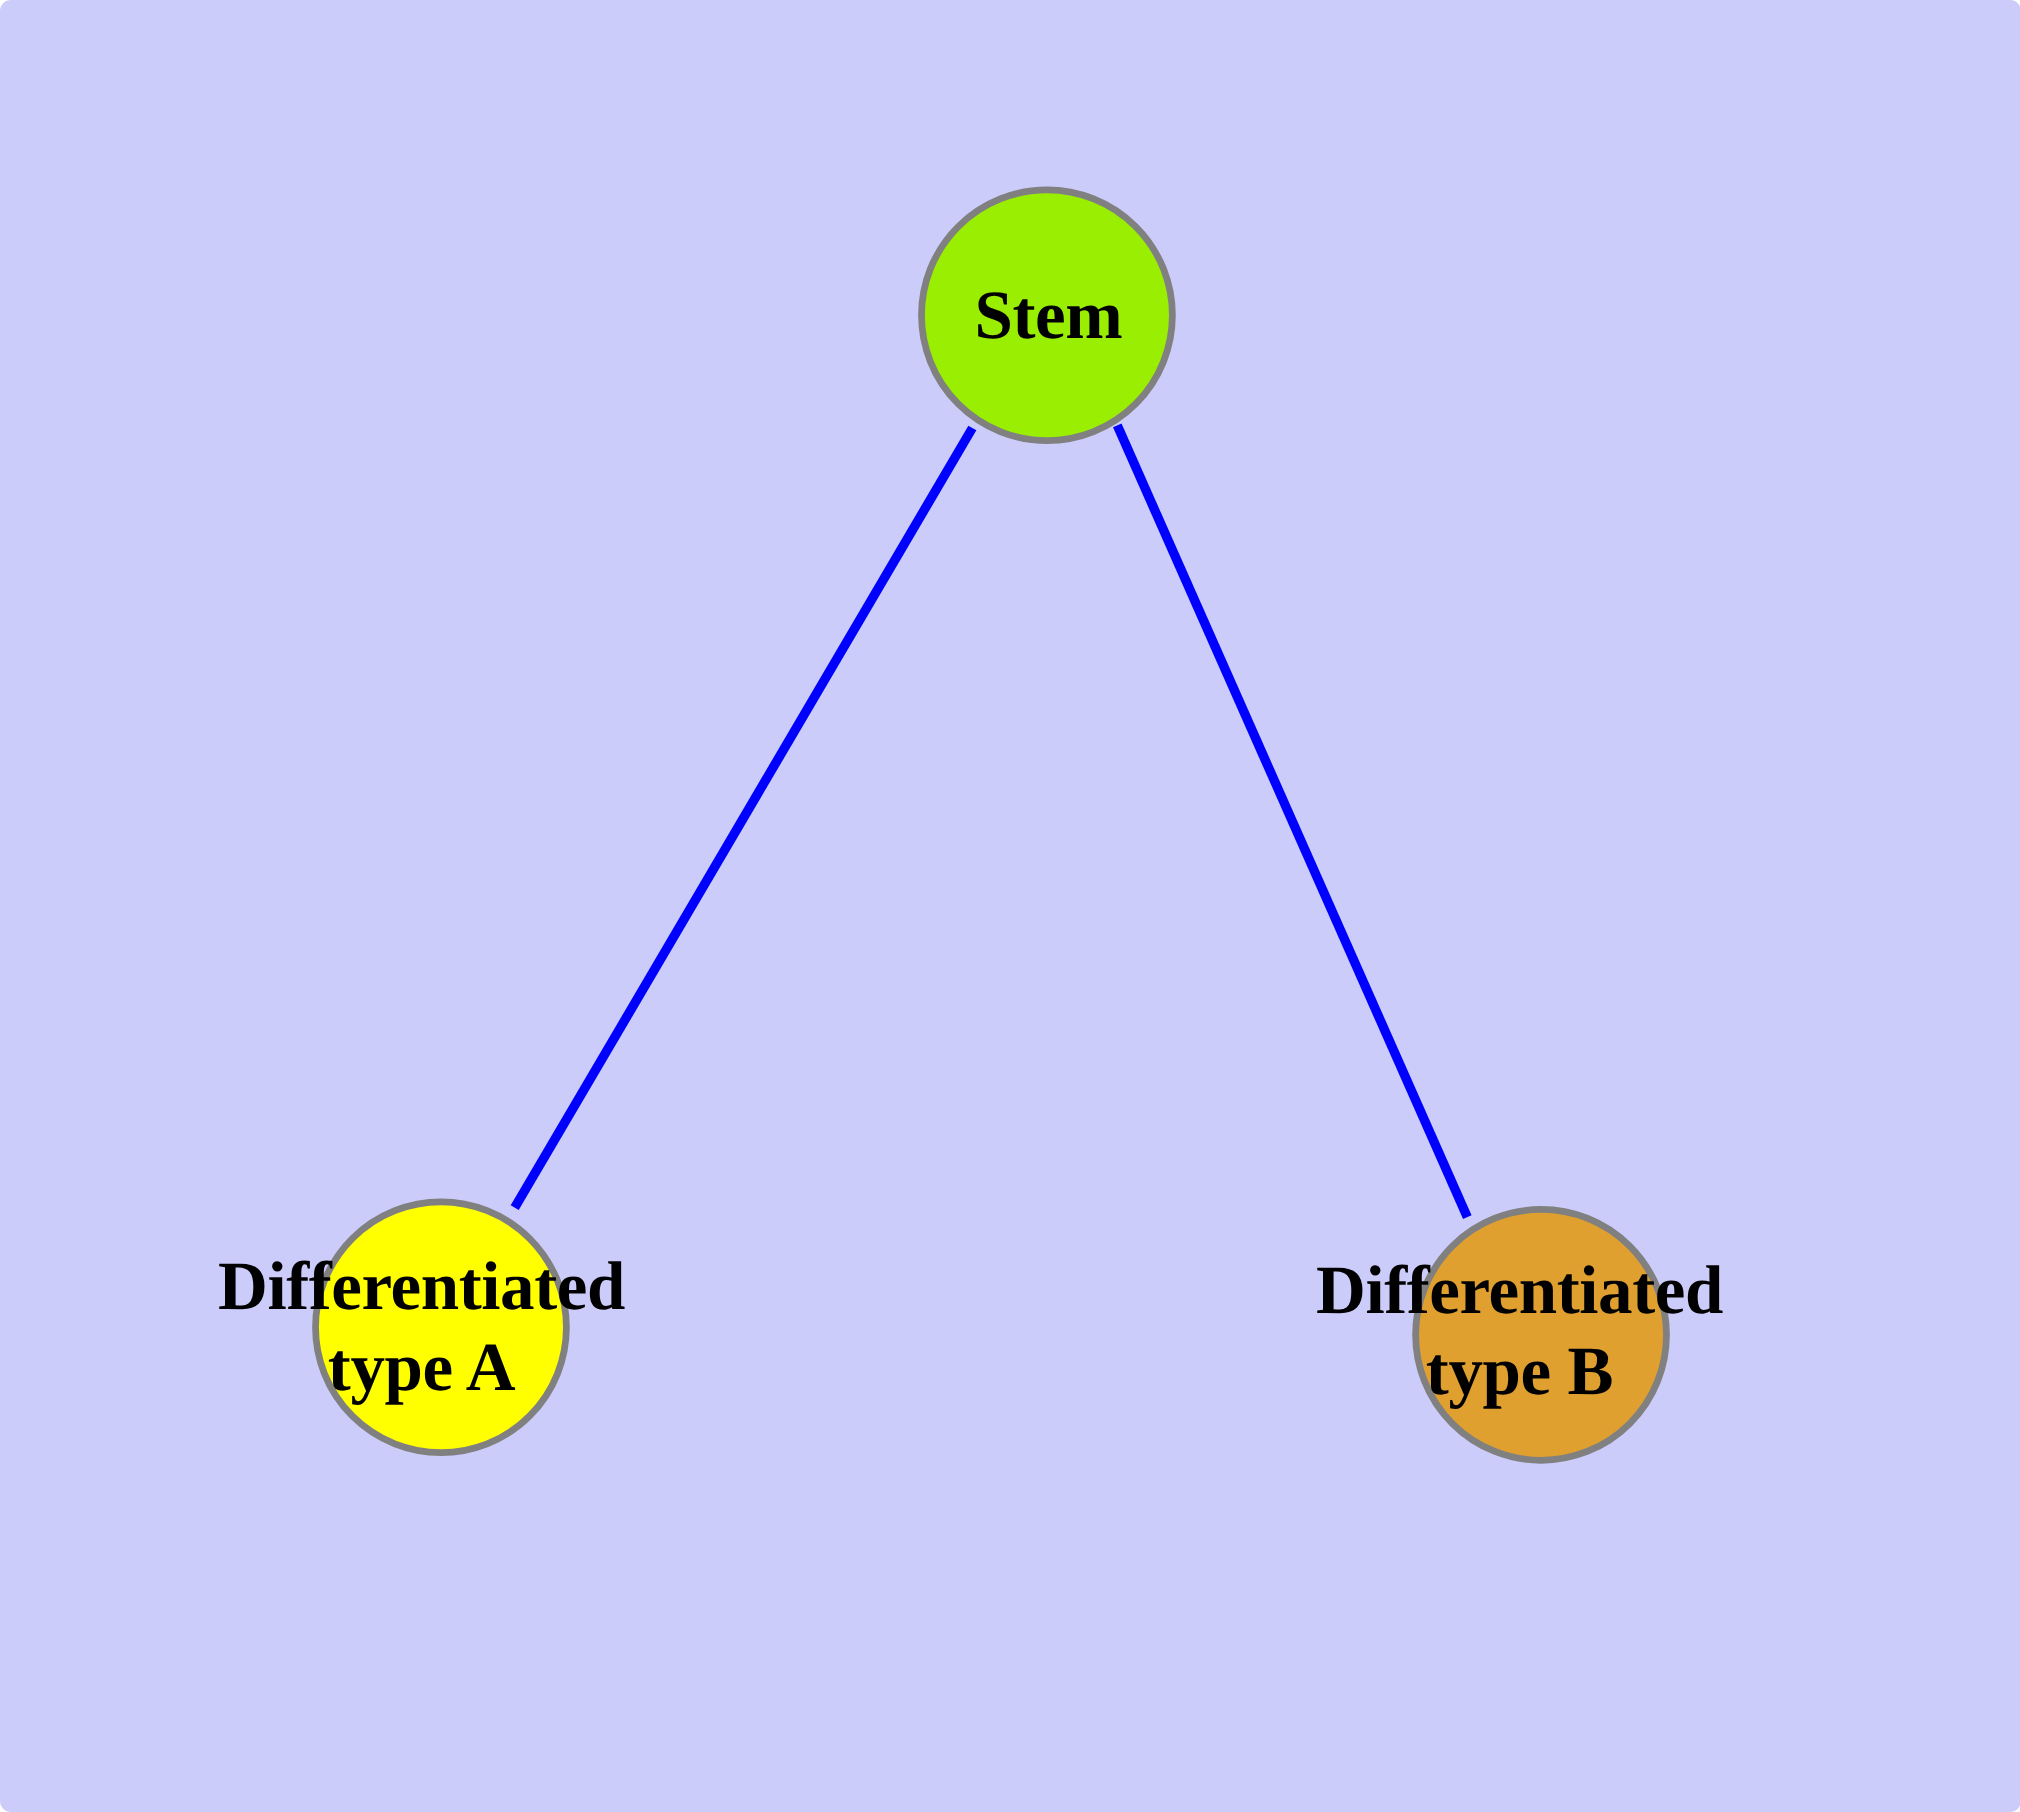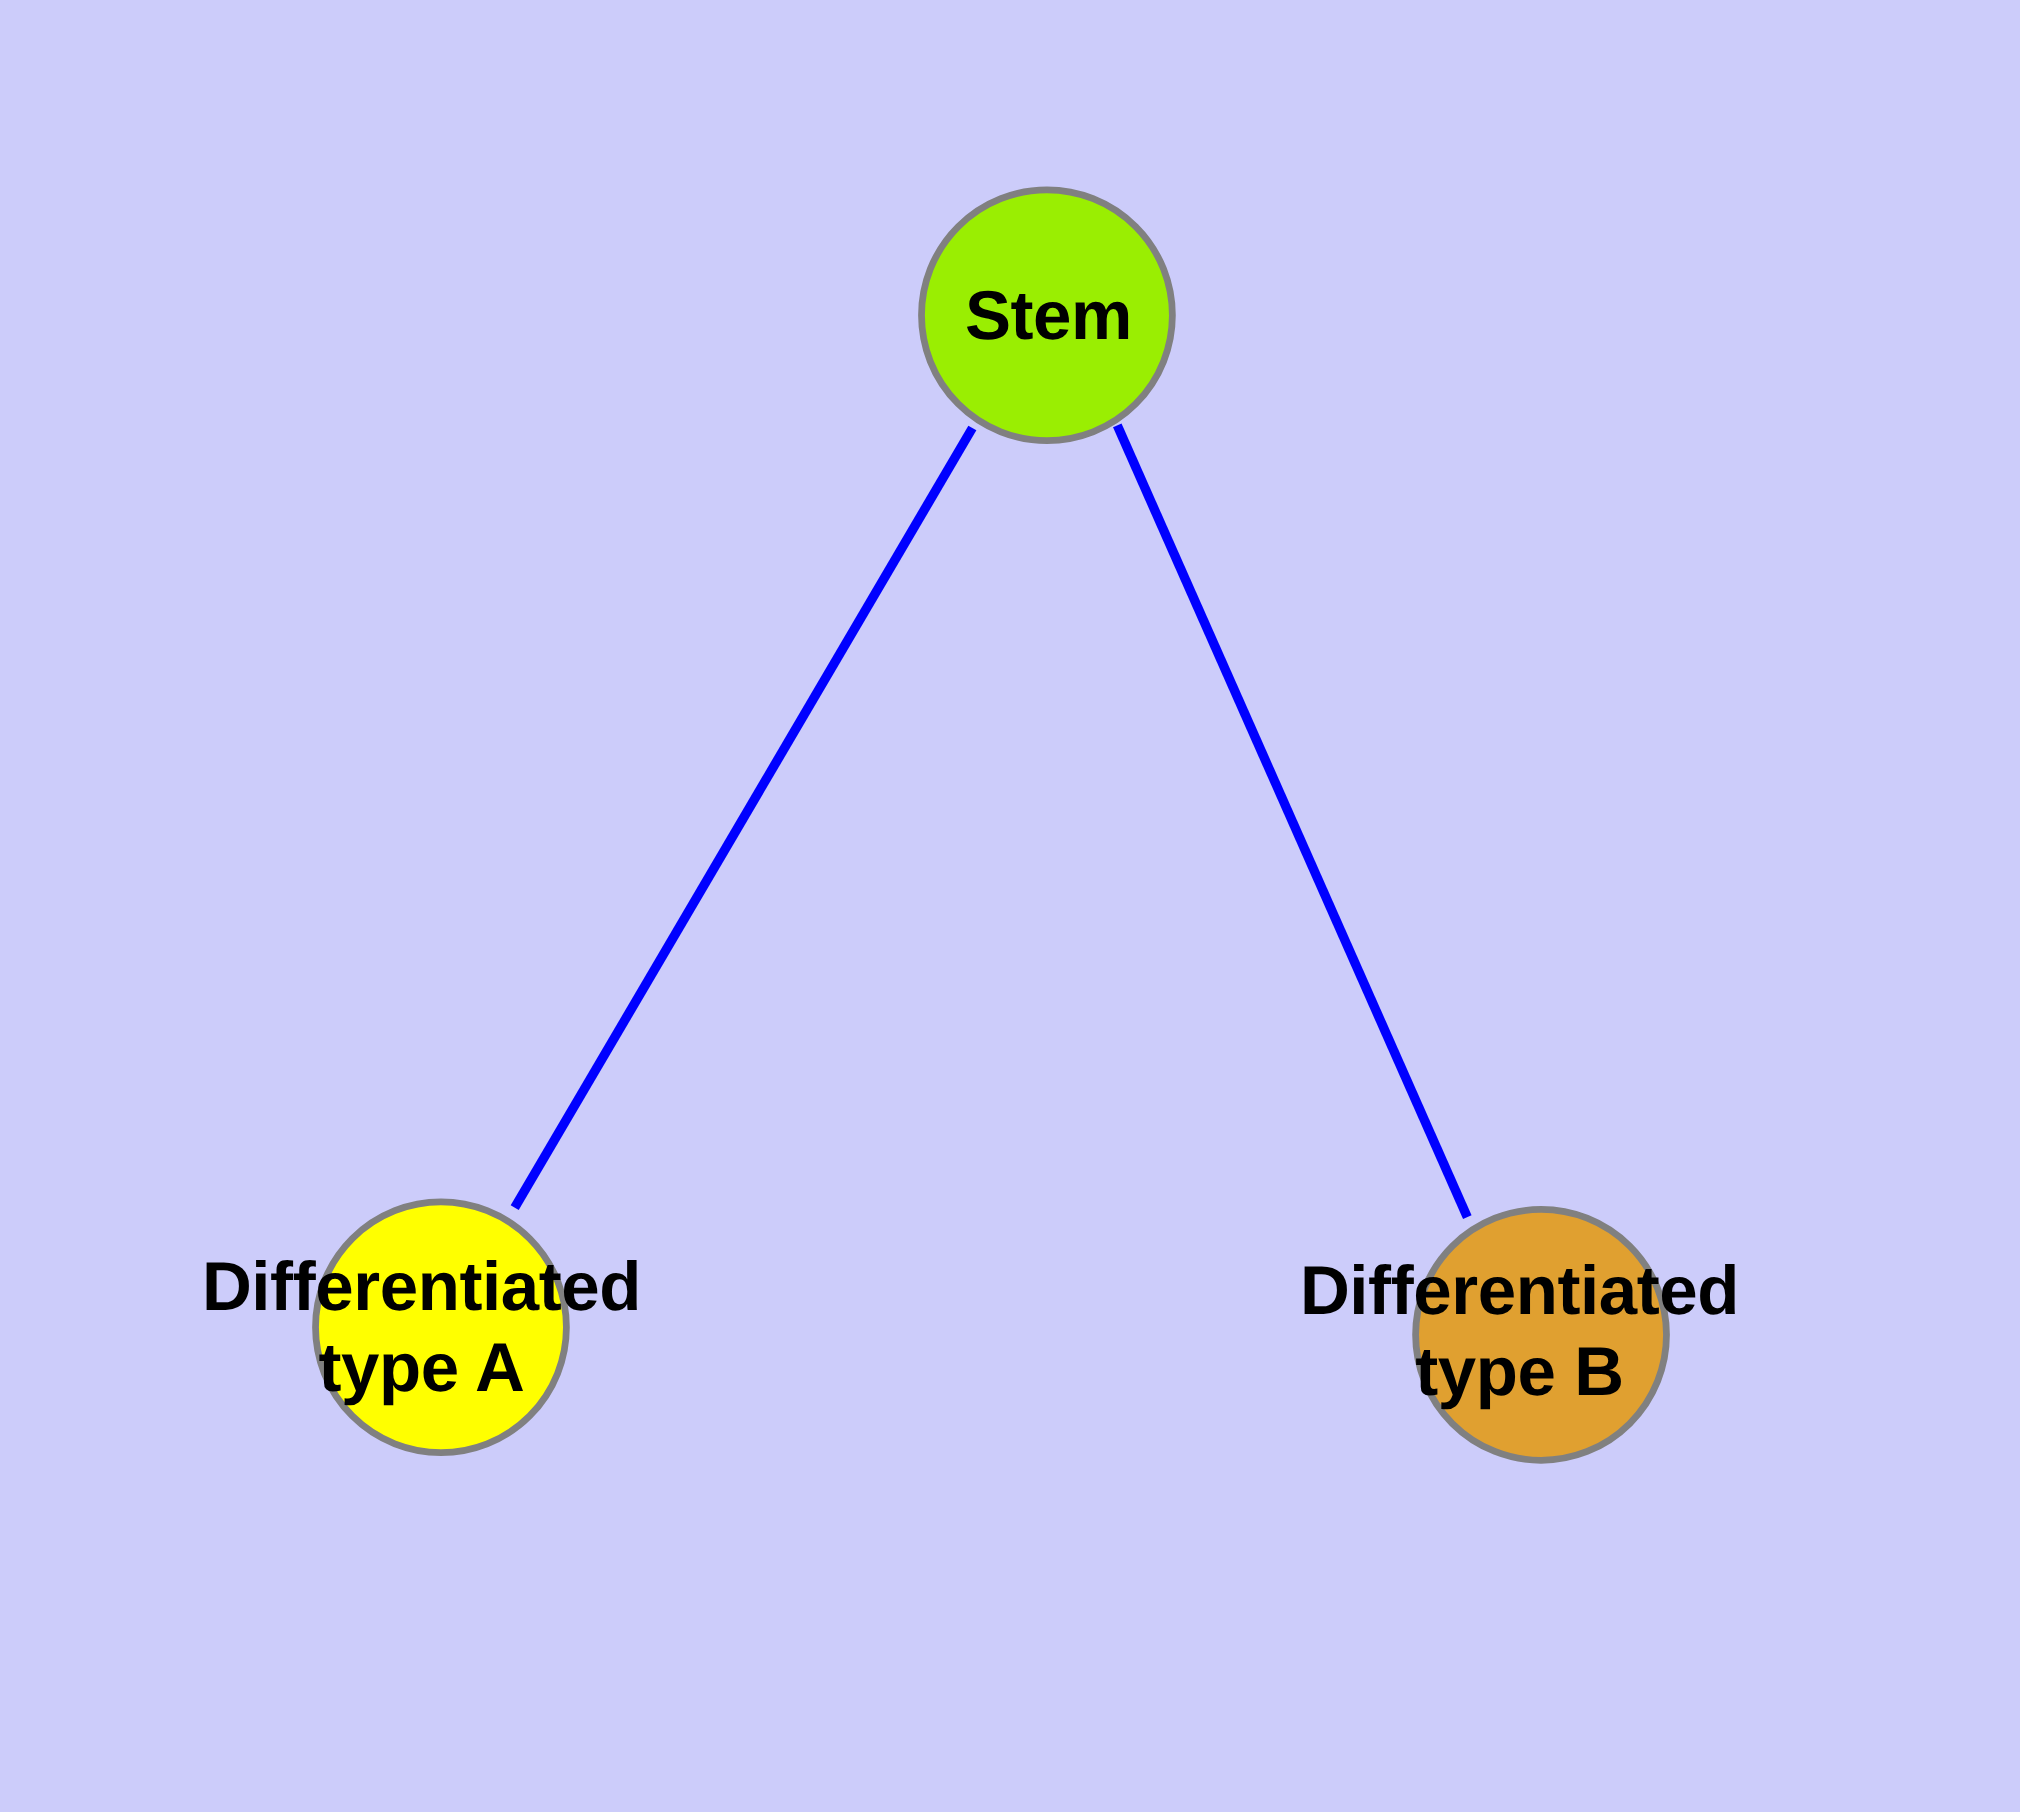--- a/index.html
+++ b/index.html
@@ -6,21 +6,22 @@
   html, body {
     margin: 0;
     padding: 0;
     background: #ffffff;
   }
   #canvas {
     position: relative;
     width: 2021px;
     height: 1812px;
     overflow: hidden;
-    font-family: Liberation Sans, sans-serif;
+    font-family: Liberation Serif, serif;
+    border-radius: 11px;
   }
   #bg {
     position: absolute;
     left: 0; top: 0;
     width: 100%; height: 100%;
   }
   #graph-svg {
     position: absolute;
     left: 0; top: 0;
     width: 2021px;

